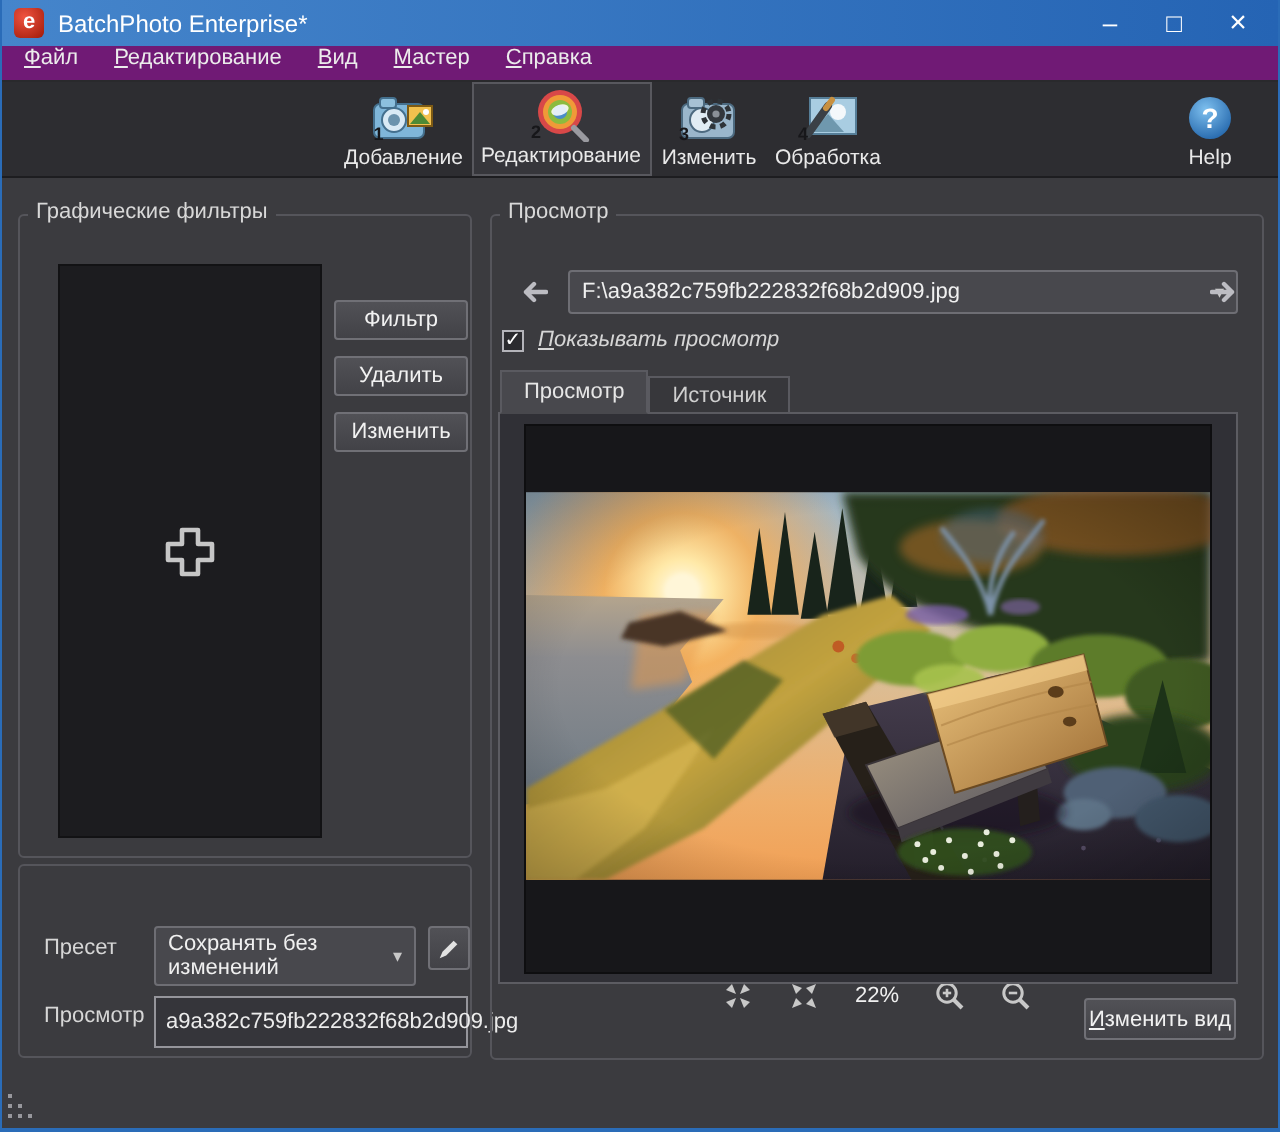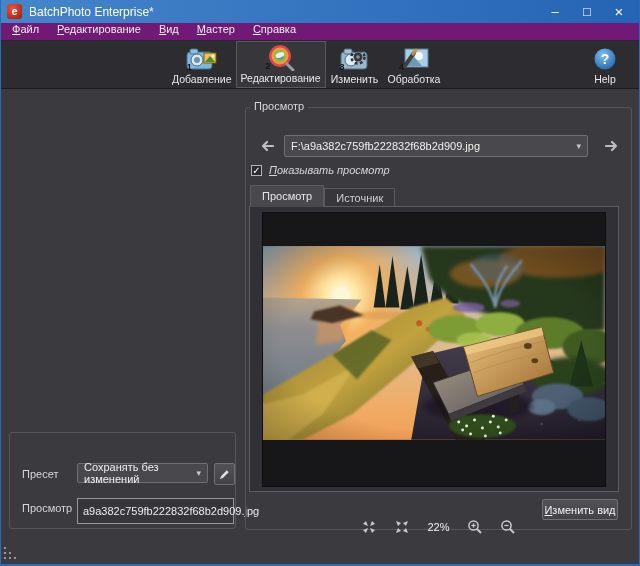--- a/index.html
+++ b/index.html
@@ -65,21 +65,21 @@
     border:1px solid #b4b4ba;display:flex;align-items:center;justify-content:center;
     color:#fff;font-size:10px;line-height:1;}
   .tabs{position:absolute;left:4px;top:77px;display:flex;align-items:flex-end;z-index:3;}
   .tab{padding:0 11px;font-size:11px;display:flex;align-items:center;border:1px solid #5a5a60;}
   .tab.active{background:#48484d;height:22px;border-bottom:1px solid #48484d;}
   .tab.inactive{background:#37373b;height:19px;color:#cfcfcf;}
   .preview-frame{position:absolute;left:3px;top:98px;width:370px;height:286px;
     border:1px solid #5c5c62;background:#303036;padding:5px 12px 4px 12px;z-index:2;}
   .preview-canvas{width:100%;height:100%;background:#17171a;border:1px solid #0e0e10;
     display:flex;justify-content:center;align-items:flex-start;padding-top:33px;}
-  .controls-row{position:absolute;left:0;top:407px;width:100%;height:24px;
+  .controls-row{position:absolute;left:0;top:378px;width:100%;height:24px;
     display:flex;align-items:center;justify-content:center;gap:17px;text-align:right;}
   .zoom-pct{color:#f0f0f0;font-size:11px;}
   .icon16{width:16px;height:16px;display:flex;align-items:center;justify-content:center;}
   .view-btn{position:absolute;right:13px;top:391px;width:76px;height:21px;}
   
   .grip{position:absolute;left:3px;bottom:3px;width:12px;height:14px;}
   .grip i{position:absolute;width:2px;height:2px;background:#97979c;}
 </style>
 </head>
 <body>
@@ -176,24 +176,37 @@
             </radialGradient>
           </defs>
           <circle cx="12" cy="12" r="10.5" fill="url(#hg)"></circle>
           <text x="12" y="17" text-anchor="middle" font-family="Liberation Sans, sans-serif" font-size="14" font-weight="bold" fill="#ffffff">?</text>
         </svg>
       </span>
       <span>Help</span>
     </div>
   </div>
 
+  <div class="fieldset" id="filters-box">
+    <span class="legend">Графические фильтры</span>
+    <div class="filter-list">
+      <svg width="30" height="32" viewBox="0 0 30 32">
+        <path d="M11,5 h8 v7 h7 v8 h-7 v7 h-8 v-7 h-7 v-8 h7 Z" fill="none" stroke="#c6c6c6" stroke-width="2.3" stroke-linejoin="round"></path>
+      </svg>
+    </div>
+    <div class="filter-btns">
+      <div class="btn">Фильтр</div>
+      <div class="btn">Удалить</div>
+      <div class="btn">Изменить</div>
+    </div>
+  </div>
 
   <div class="fieldset" id="names-box">
     <span class="lbl" style="left:12px;top:35px;">Пресет</span>
-    <div class="combo" style="position:absolute;left:67px;top:30px;width:131px;height:20px;">
+    <div class="combo" style="position:absolute;left:67px;top:30px;width:131px;height:30px;">
       <span>Сохранять без изменений</span>
       <span class="caret">▾</span>
     </div>
     <div class="btn" style="position:absolute;left:204px;top:30px;width:21px;height:22px;">
       <svg width="13" height="13" viewBox="0 0 14 14">
         <path d="M2,12 L3.5,8.5 L9.5,2.5 L11.5,4.5 L5.5,10.5 Z" fill="#e2e2e2"></path>
       </svg>
     </div>
     <span class="lbl" style="left:12px;top:69px;">Просмотр</span>
     <div class="field" style="position:absolute;left:67px;top:65px;width:157px;height:20px;">
@@ -202,21 +215,21 @@
   </div>
 
   <div class="fieldset" id="preview-box">
     <span class="legend">Просмотр</span>
 
     <div class="nav-arrow" style="left:10px;top:29px;">
       <svg width="15" height="12" viewBox="0 0 15 12">
         <path d="M14,6 H4 M8,2 L4,6 L8,10" stroke="#bcbcc2" stroke-width="2.2" fill="none" stroke-linecap="round" stroke-linejoin="round"></path>
       </svg>
     </div>
-    <div class="combo" style="position:absolute;left:38px;top:27px;width:304px;height:22px;">
+    <div class="combo" style="position:absolute;left:38px;top:27px;width:335px;height:22px;">
       <span>F:\a9a382c759fb222832f68b2d909.jpg</span>
       <span class="caret">▾</span>
     </div>
     <div class="nav-arrow" style="left:356px;top:29px;">
       <svg width="15" height="12" viewBox="0 0 15 12">
         <path d="M1,6 H11 M7,2 L11,6 L7,10" stroke="#bcbcc2" stroke-width="2.2" fill="none" stroke-linecap="round" stroke-linejoin="round"></path>
       </svg>
     </div>
 
     <div class="checkrow-box">

